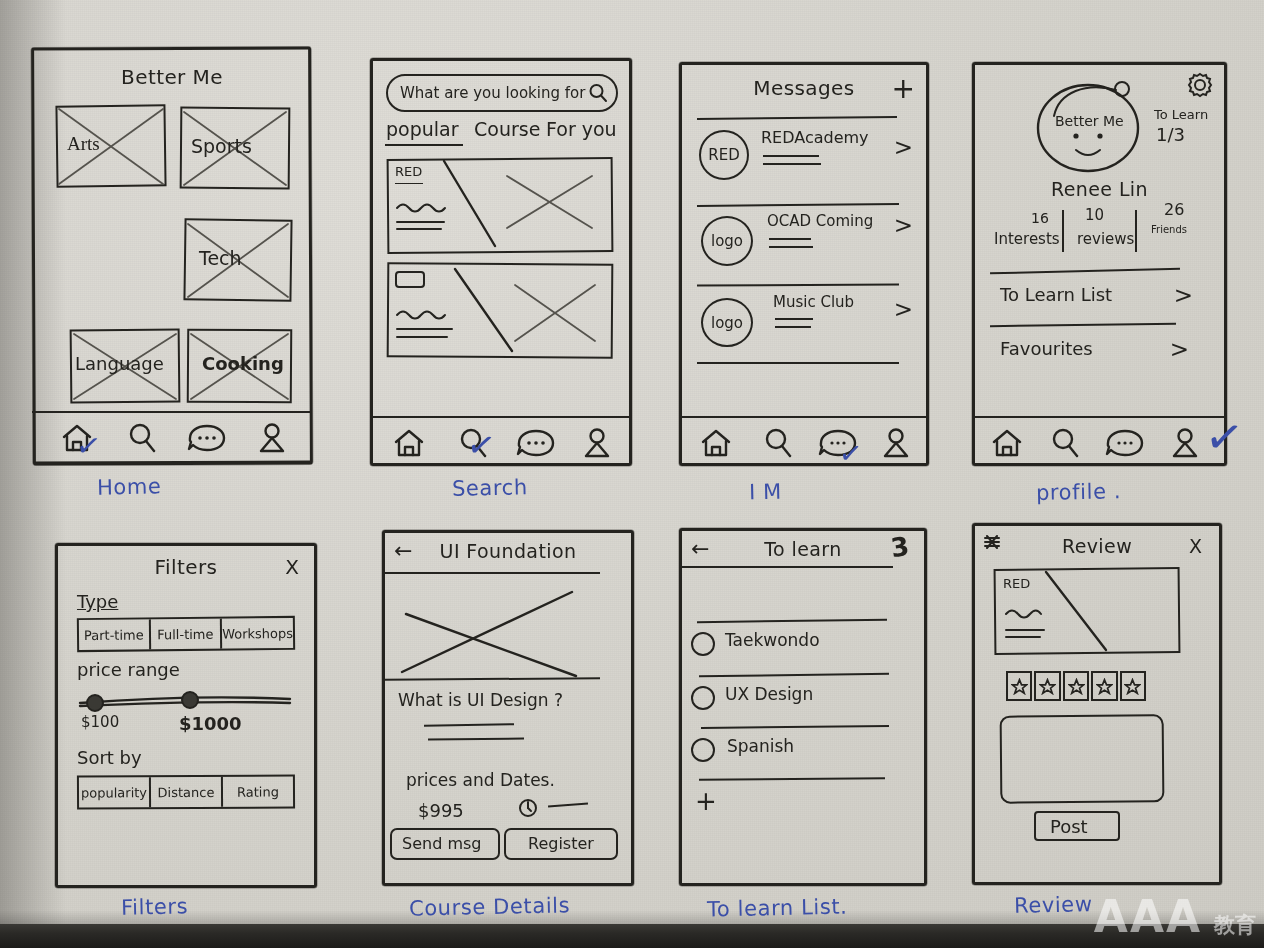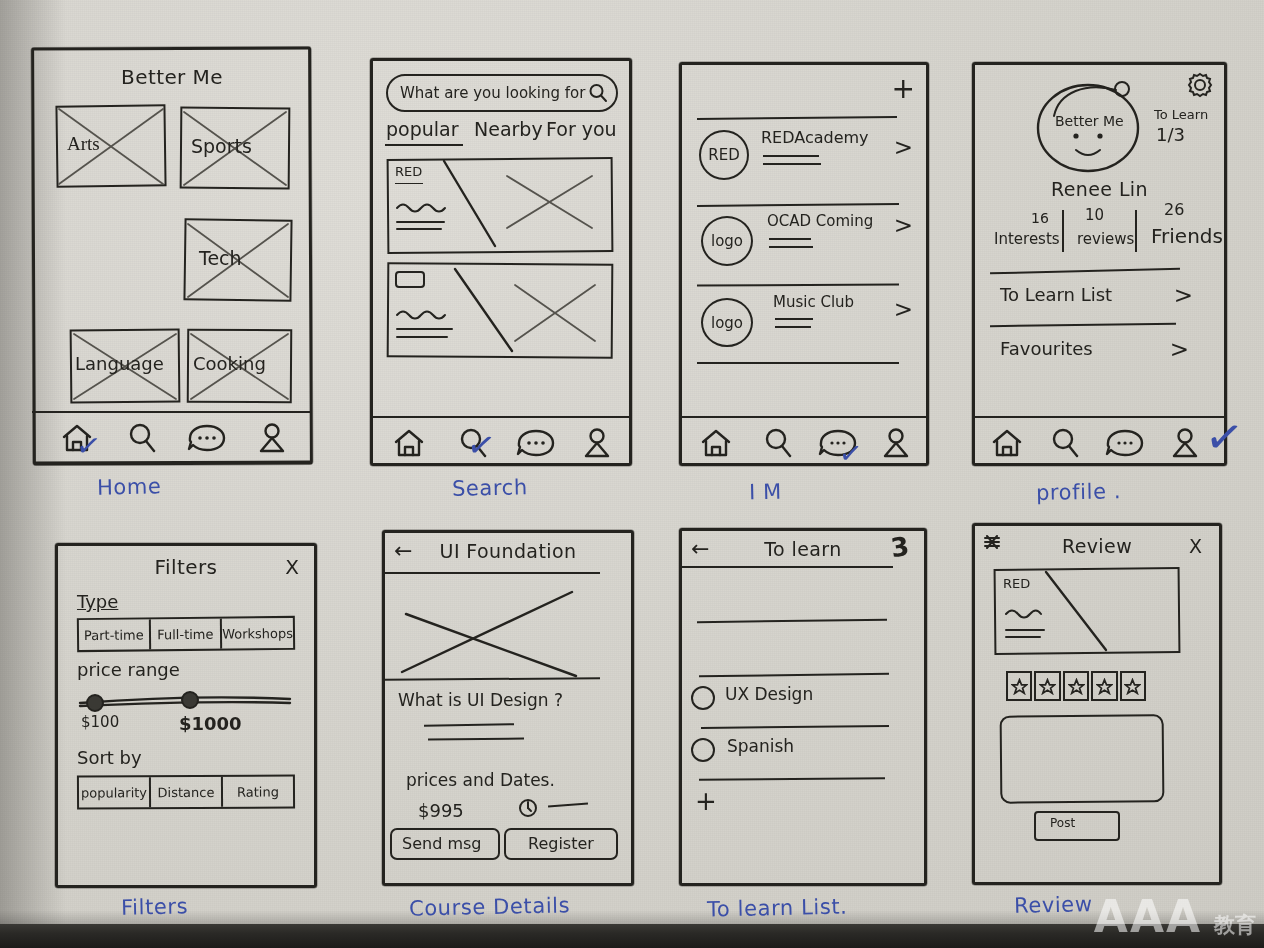--- a/index.html
+++ b/index.html
@@ -137,21 +137,21 @@
           <path class="stroke-lt" d="M106 5 L4 70"></path>
         </svg>
     <div class="lbl" style="left:5px;top:24px;font-size:18px;">Language</div>
   </div>
   <div class="xbox" style="left:155px;top:282px;width:105px;height:74px;">
     <div class="b" style="transform:rotate(.4deg)"></div>
     <svg viewBox="0 0 105 74">
           <path class="stroke-lt" d="M4 5 L101 70"></path>
           <path class="stroke-lt" d="M101 5 L4 70"></path>
         </svg>
-    <div class="lbl" style="left:6px;top:24px;font-size:18px;">Cooking</div>
+    <div class="lbl" style="left:15px;top:24px;font-size:18px;font-weight:bold;">Cooking</div>
   </div>
 
   <div class="tabbar" style="height:52px;">
     <div class="tabicon" style="left:28px;">
       <svg viewBox="0 0 34 34">
             <path class="stroke" d="M4 16 L17 5 L30 16"></path>
             <path class="stroke" d="M7 15 v14 h20 v-14"></path>
             <path class="stroke" d="M13 29 v-8 h8 v8"></path>
           </svg>
     </div>
@@ -186,21 +186,21 @@
   <div class="pill" style="left:16px;top:16px;width:228px;height:34px;">
     <span class="lbl" style="left:12px;top:8px;font-size:15px;" title="What are you looking for">What are you looking for</span>
     <svg style="position:absolute;right:8px;top:7px;width:20px;height:20px" viewBox="0 0 20 20">
           <circle class="stroke-th" cx="8.5" cy="8" r="6"></circle>
           <path class="stroke-th" d="M13 12.5 L18 18"></path>
         </svg>
   </div>
 
   <div class="lbl" style="left:16px;top:60px;font-size:19px;">popular</div>
   <div class="hline" style="left:15px;top:86px;width:78px;border-top-width:2.5px;"></div>
-  <div class="lbl" style="left:104px;top:60px;font-size:19px;">Nearby</div>
+  <div class="lbl" style="left:104px;top:60px;font-size:19px;">Course</div>
   <div class="lbl" style="left:176px;top:60px;font-size:19px;">For you</div>
 
   <div class="xbox" style="left:17px;top:100px;width:226px;height:95px;">
     <div class="b" style="transform:rotate(-.5deg)"></div>
     <svg viewBox="0 0 226 95">
       <path class="stroke" d="M57 3 L108 88"></path>
       <path class="stroke-lt" d="M120 18 L205 70"></path>
       <path class="stroke-lt" d="M205 18 L120 70"></path>
       <path class="stroke-th" d="M10 50 q6 -7 12 0 q6 7 12 0 q6 -7 12 0 q6 7 12 0"></path>
       <path class="stroke-th" d="M10 64 h47"></path>
@@ -251,20 +251,21 @@
             <path class="stroke" d="M6 30 L17 17 L28 30 Z"></path>
           </svg>
     </div>
     <div class="chk" style="left:97px;top:10px;transform:rotate(10deg);font-size:34px;">✓</div>
   </div>
   <div class="caption" style="left:82px;top:418px;">Search</div>
 </div>
 
 <div class="phone" style="left:679px;top:62px;width:250px;height:404px;">
   <div class="frame"></div>
+  <div class="title" style="top:14px;font-size:20px;">Messages</div>
   <div class="lbl" style="right:14px;top:10px;font-size:28px;">+</div>
 
   <div class="hline" style="left:18px;top:55px;width:200px;transform:rotate(-.6deg);"></div>
 
   <div style="position:absolute;left:0;top:60px;width:100%;height:78px;">
     <div class="circ" style="left:20px;top:8px;width:46px;height:46px;">
       <span>RED</span>
     </div>
     <div class="lbl" style="left:82px;top:6px;font-size:16px;">REDAcademy</div>
     <div class="hline thin" style="left:84px;top:33px;width:56px;"></div>
@@ -356,21 +357,21 @@
   <div class="title" style="top:116px;font-size:19px;">Renee Lin</div>
 
   <div style="position:absolute;left:0;top:148px;width:100%;height:48px;">
     <div class="lbl" style="left:30px;top:0;font-size:14px;margin-left:29px;">16</div>
     <div class="lbl" style="left:22px;top:20px;font-size:15px;">Interests</div>
     <div style="position:absolute;left:90px;top:0;width:0;height:42px;border-left:2px solid #24231f;"></div>
     <div class="lbl" style="left:113px;top:-4px;font-size:15px;">10</div>
     <div class="lbl" style="left:105px;top:20px;font-size:15px;">reviews</div>
     <div style="position:absolute;left:163px;top:0;width:0;height:42px;border-left:2px solid #24231f;"></div>
     <div class="lbl" style="left:192px;top:-10px;font-size:16px;">26</div>
-    <div class="lbl" style="left:179px;top:14px;font-size:20px;text-align:center;">Friends</div>
+    <div class="lbl" style="left:179px;top:14px;font-size:10px;text-align:center;">Friends</div>
   </div>
 
   <div class="hline" style="left:18px;top:208px;width:190px;transform:rotate(-1.4deg);"></div>
 
   <div style="position:absolute;left:0;top:216px;width:100%;height:44px;">
     <div class="lbl" style="left:28px;top:6px;font-size:18px;">To Learn List</div>
     <div class="chev" style="right:34px;top:4px;">&gt;</div>
   </div>
   <div class="hline" style="left:18px;top:262px;width:186px;transform:rotate(-.7deg);"></div>
 
@@ -487,20 +488,24 @@
 
 <div class="phone" style="left:679px;top:528px;width:248px;height:358px;">
   <div class="frame"></div>
   <div class="lbl" style="left:12px;top:8px;font-size:22px;">←</div>
   <div class="title" style="top:10px;font-size:19px;">To learn</div>
   <div class="lbl" style="right:18px;top:4px;font-size:26px;font-weight:bold;transform:rotate(-8deg);">3</div>
   <div class="hline" style="left:2px;top:38px;width:212px;"></div>
 
   <div class="hline thin" style="left:18px;top:92px;width:190px;transform:rotate(-.7deg);"></div>
 
+  <div style="position:absolute;left:0;top:100px;width:100%;height:42px;">
+    <div style="position:absolute;left:12px;top:4px;width:20px;height:20px;border:2.2px solid #24231f;border-radius:50%;"></div>
+    <div class="lbl" style="left:46px;top:2px;font-size:17px;">Taekwondo</div>
+  </div>
   <div class="hline thin" style="left:20px;top:146px;width:190px;transform:rotate(-.8deg);"></div>
 
   <div style="position:absolute;left:0;top:154px;width:100%;height:42px;">
     <div style="position:absolute;left:12px;top:4px;width:20px;height:20px;border:2.2px solid #24231f;border-radius:50%;"></div>
     <div class="lbl" style="left:46px;top:2px;font-size:17px;">UX Design</div>
   </div>
   <div class="hline thin" style="left:22px;top:198px;width:188px;transform:rotate(-.6deg);"></div>
 
   <div style="position:absolute;left:0;top:206px;width:100%;height:42px;">
     <div style="position:absolute;left:12px;top:4px;width:20px;height:20px;border:2.2px solid #24231f;border-radius:50%;"></div>
@@ -557,21 +562,21 @@
     <div style="width:26px;height:26px;border:2px solid #24231f;display:flex;align-items:center;justify-content:center;">
       <svg viewBox="0 0 20 20" style="width:17px;height:17px;">
             <path class="stroke-th" d="M10 2 L12.4 8 L18.5 8 L13.6 12 L15.6 18 L10 14.3 L4.4 18 L6.4 12 L1.5 8 L7.6 8 Z"></path>
           </svg>
     </div>
   </div>
 
   <div class="box" style="left:28px;top:192px;width:160px;height:84px;border-radius:10px;transform:rotate(-.5deg);"></div>
 
   <div class="box" style="left:62px;top:288px;width:82px;height:26px;border-radius:4px;">
-    <div class="lbl" style="left:14px;top:3px;font-size:12px;">Post</div>
+    <div class="lbl" style="left:14px;top:3px;font-size:18px;">Post</div>
   </div>
   <div class="caption" style="left:42px;top:370px;">Review</div>
 </div>
 
 </div>
 
 <div class="wm">
   <span style="font-size:44px;letter-spacing:2px;margin:8px">AAA</span><span>教育</span>
 </div>
 

